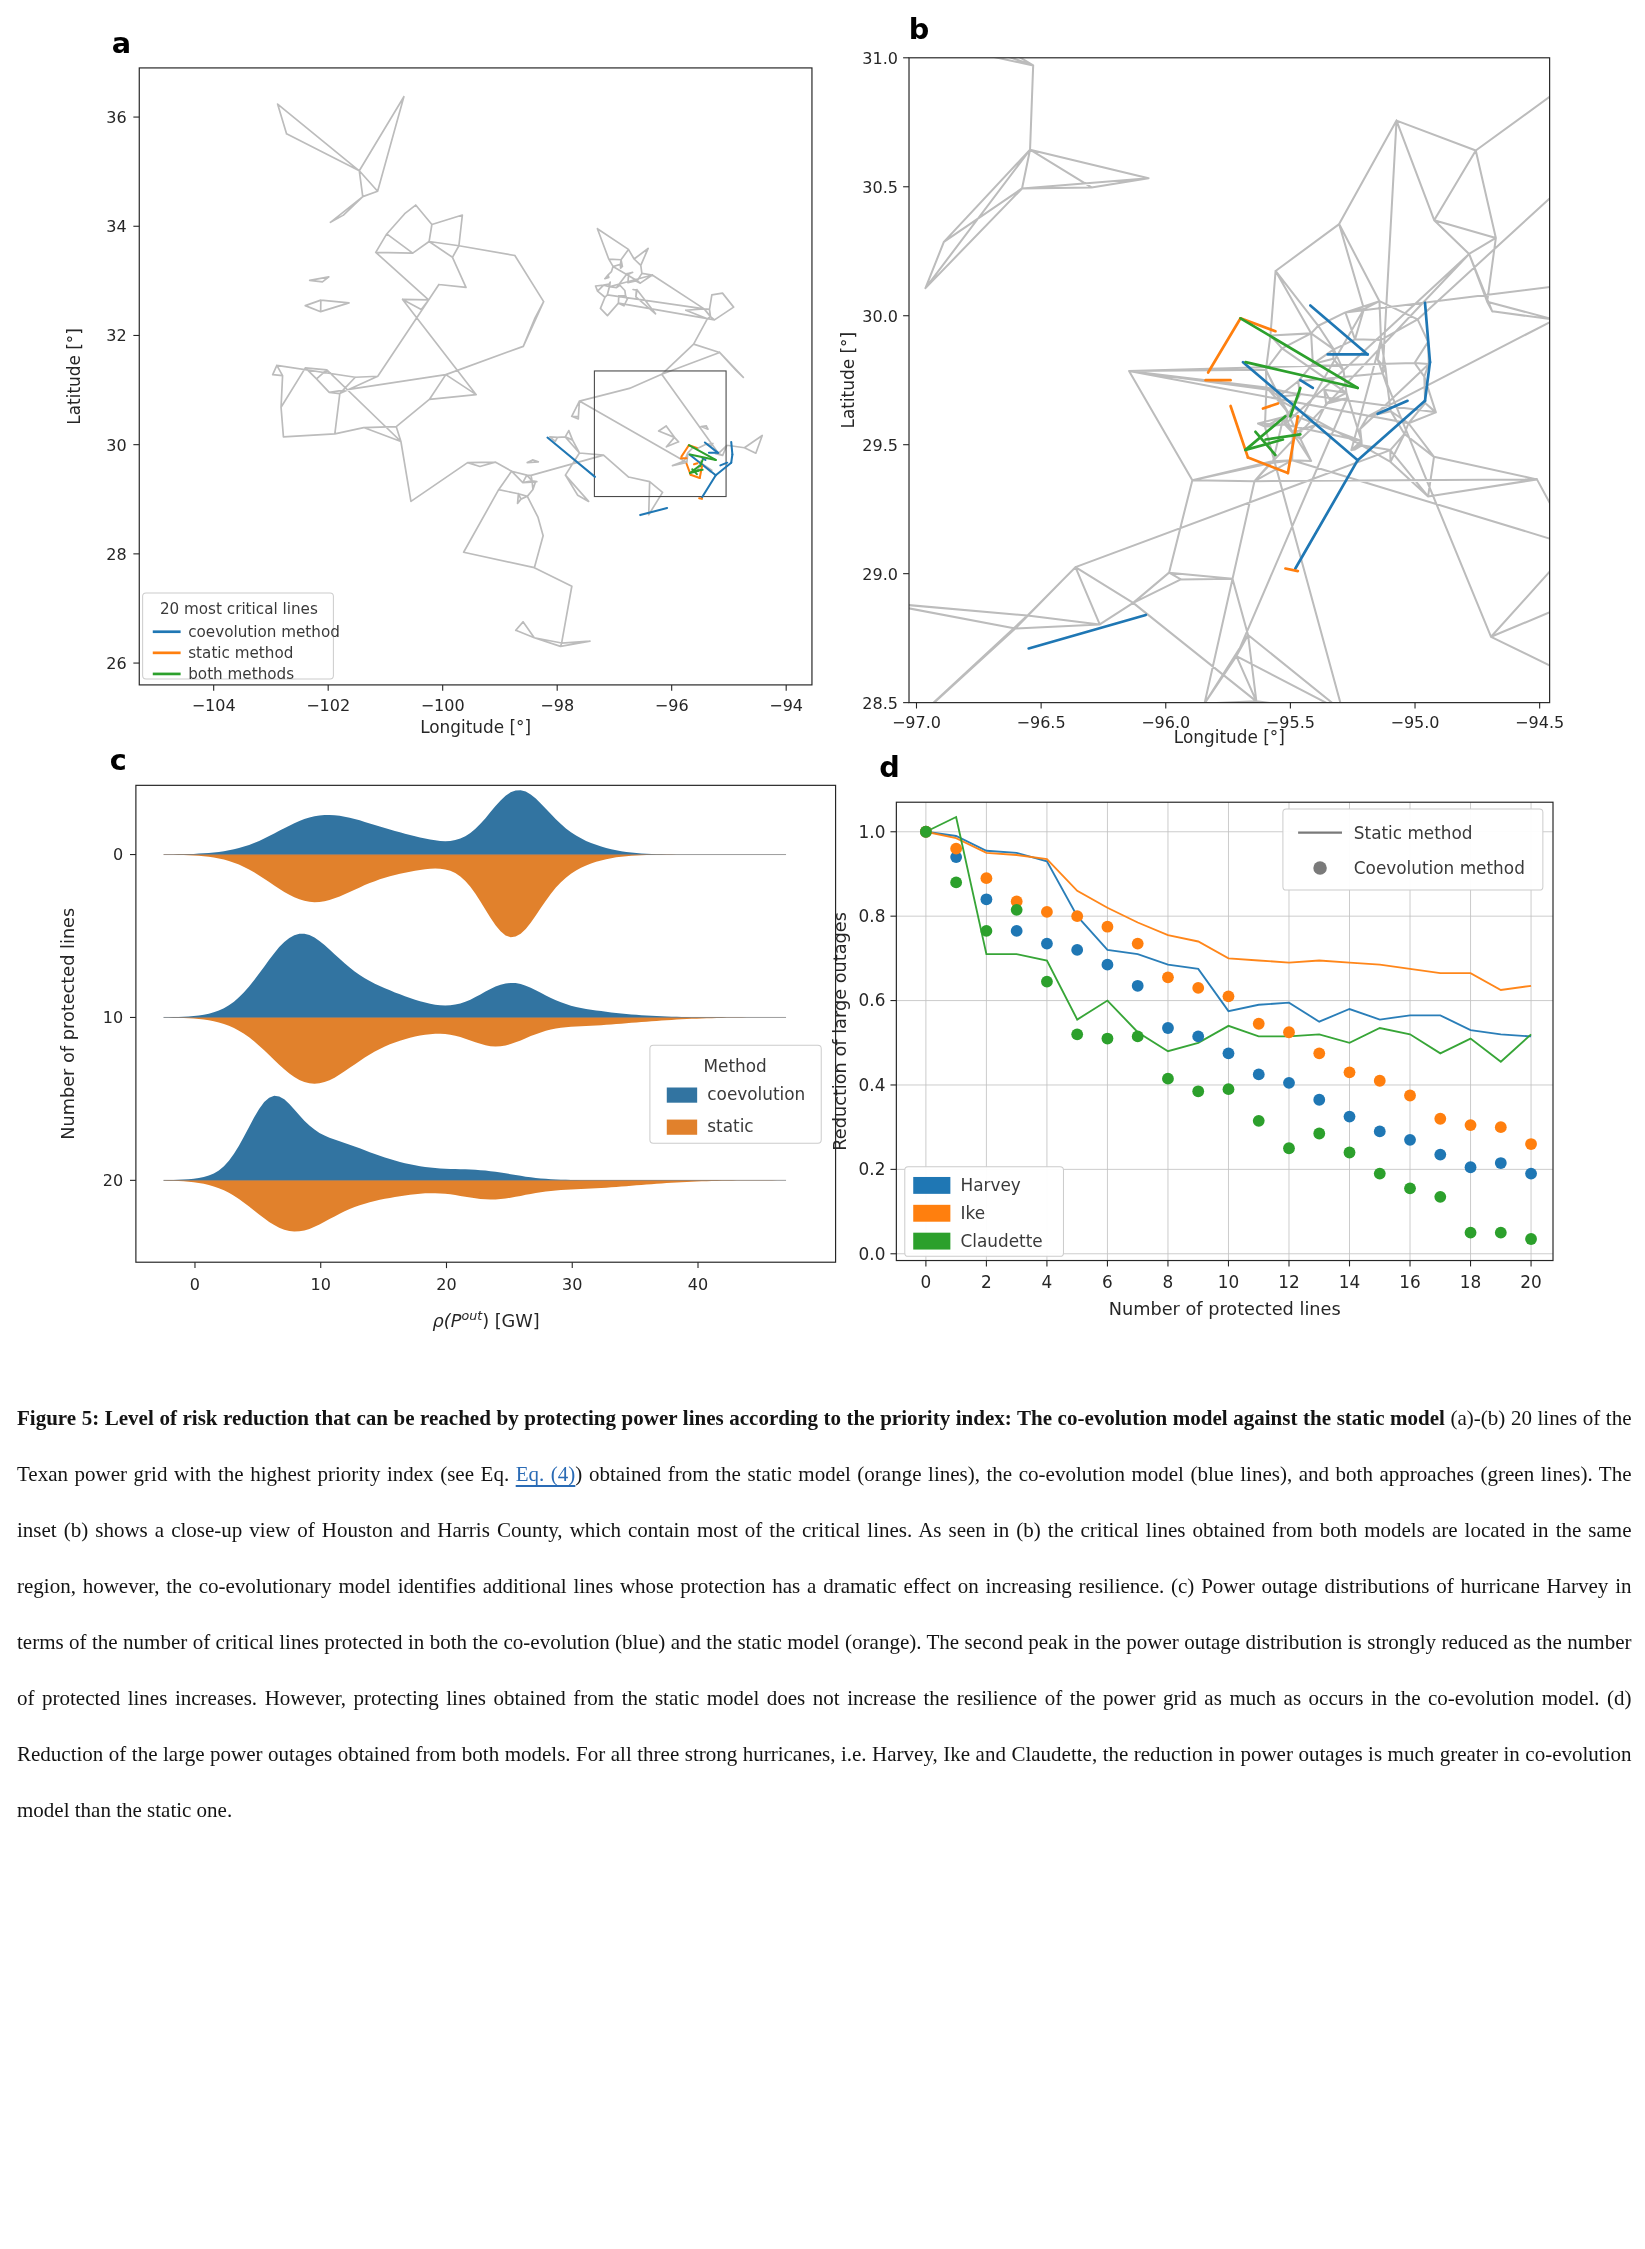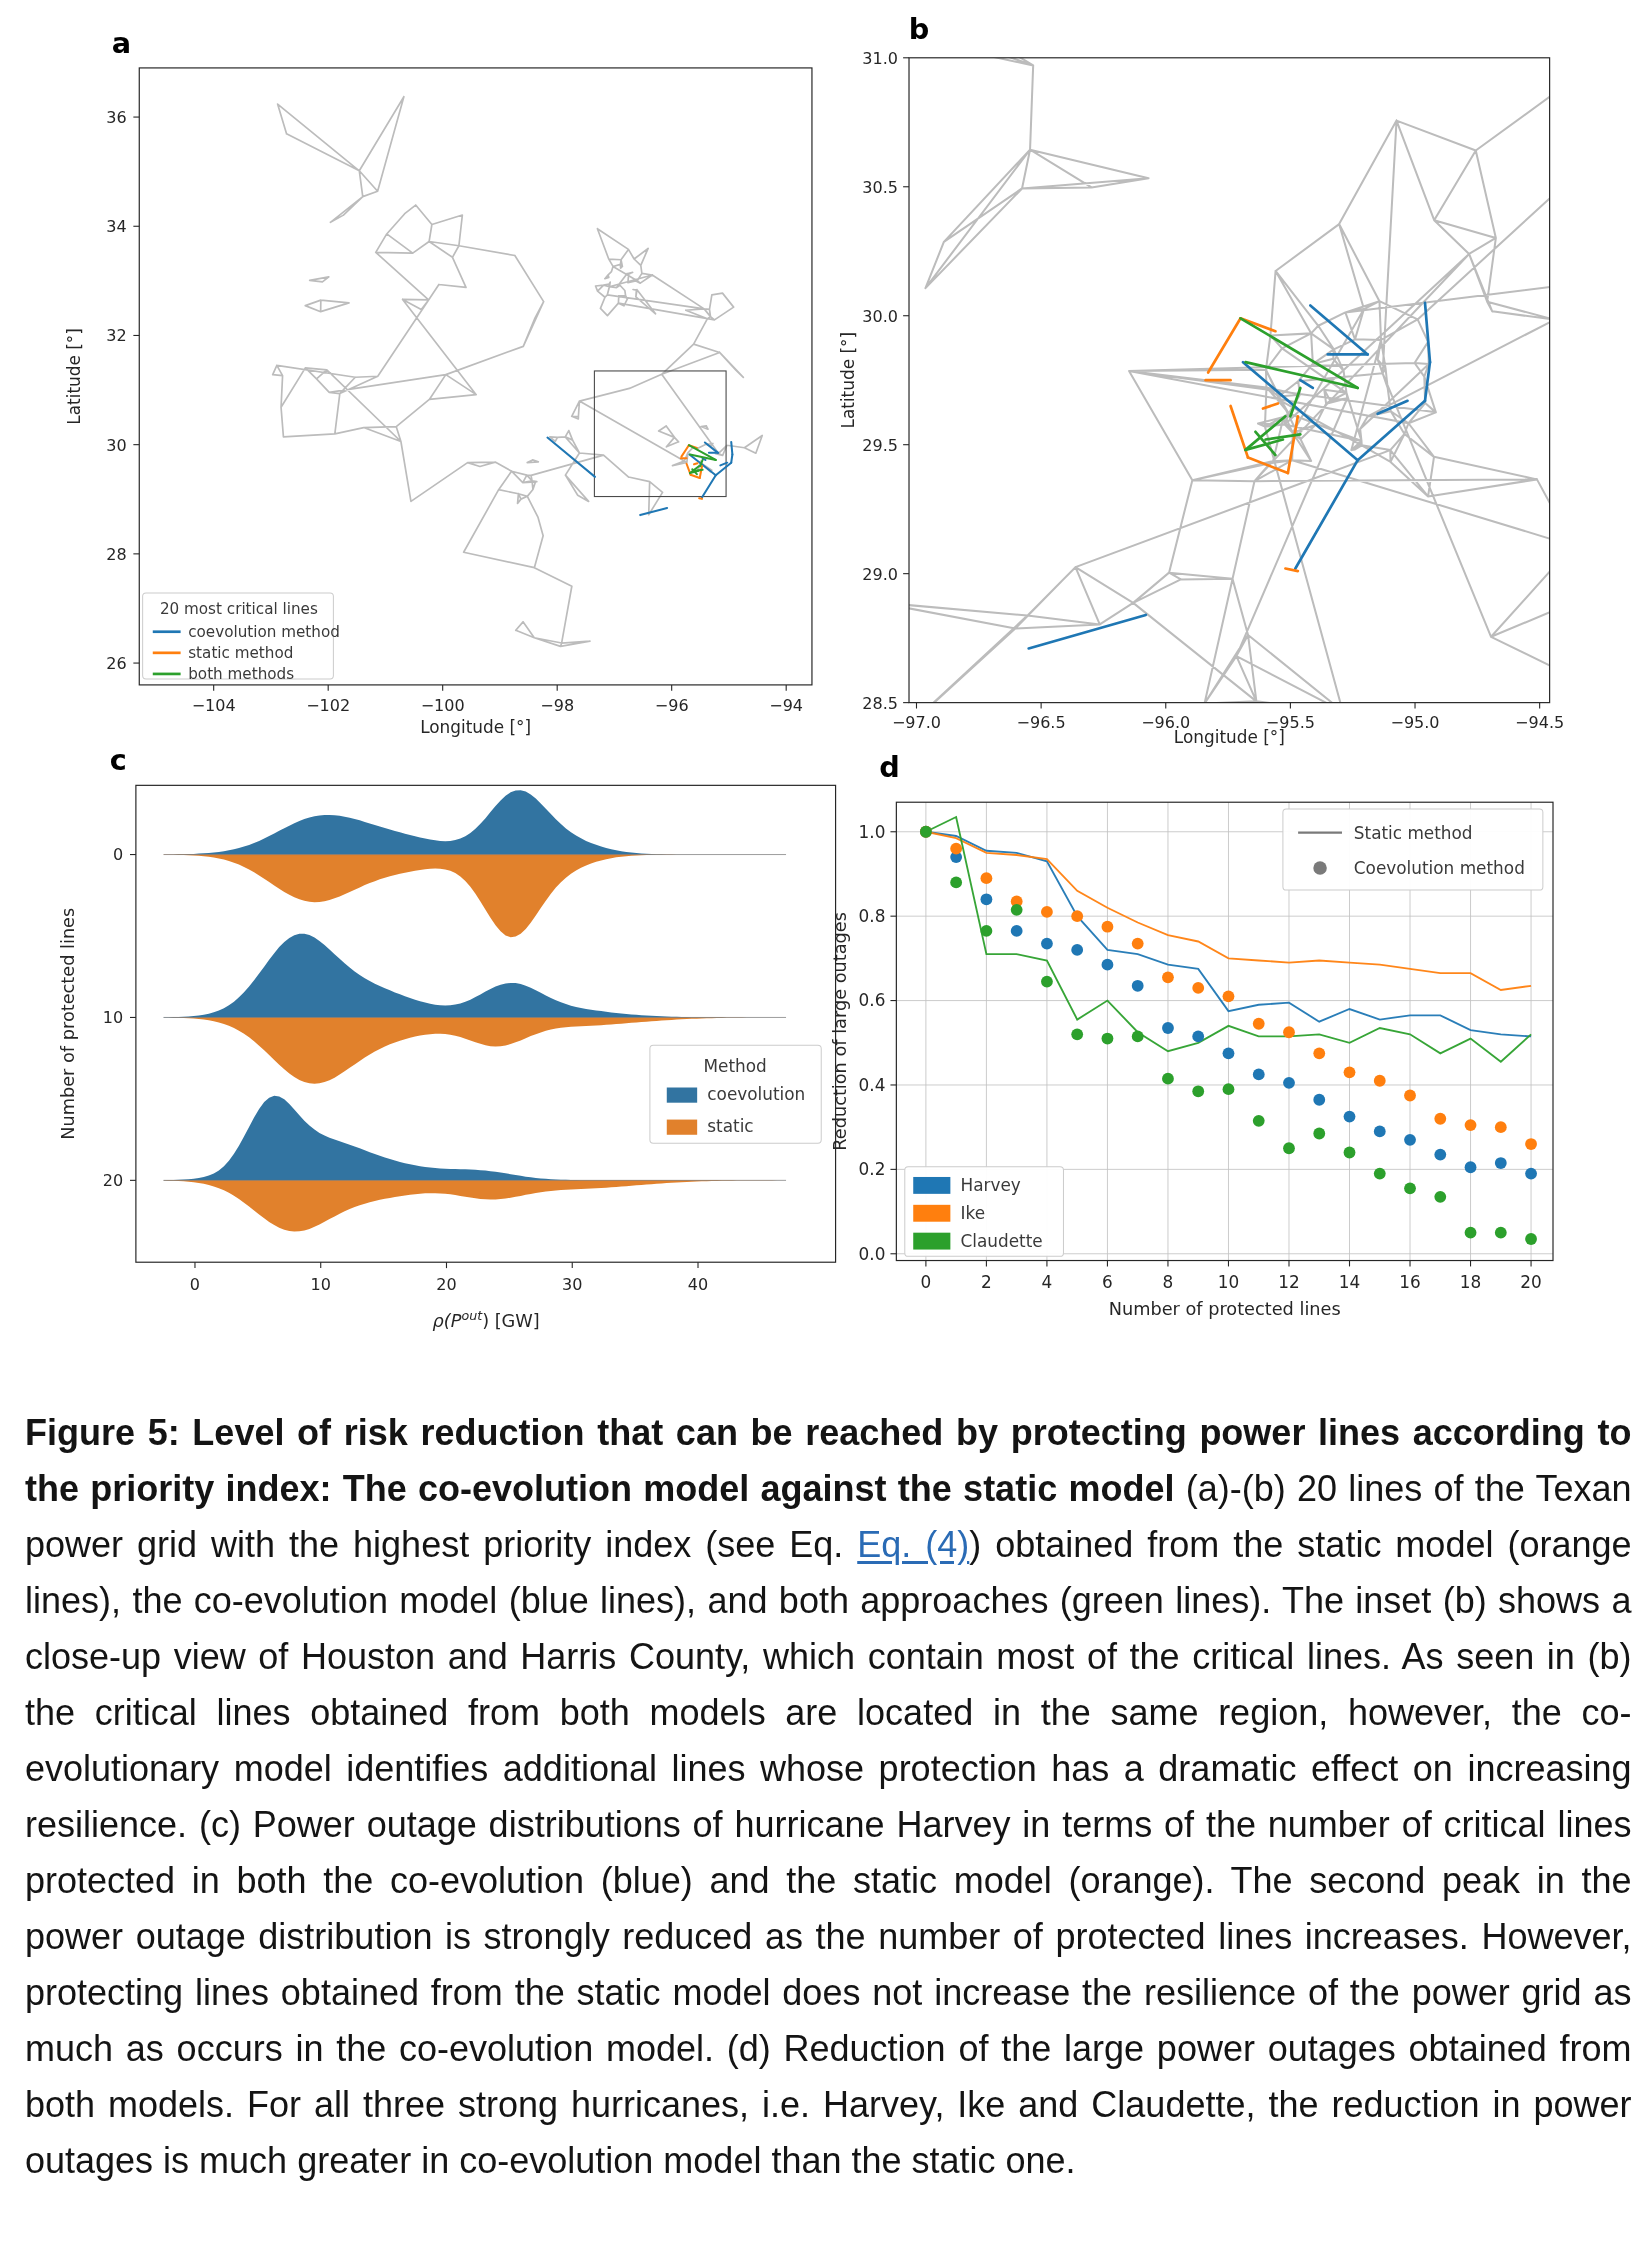--- a/index.html
+++ b/index.html
@@ -1,22 +1,22 @@
 <!DOCTYPE html>
 <html style="font-size:13.5px"><head>
 <meta charset="utf-8">
 <style>
   html,body{margin:0;padding:0;background:#ffffff;}
   body{width:1645px;height:2250px;position:relative;overflow:hidden;
        font-family:"DejaVu Sans",sans-serif;}
   #figure{position:absolute;left:0;top:0;width:1645px;height:1385px;}
   #figure svg{position:absolute;left:0;top:0;}
-  .caption{position:absolute;left:25px;right:13.5px;top:1369px;
-           font-family:Liberation Sans, sans-serif;
-           font-size:36px;line-height:56px;color:#141414;
+  .caption{position:absolute;left:17px;right:13.5px;top:1369px;
+           font-family:Liberation Serif, serif;
+           font-size:21px;line-height:56px;color:#141414;
            text-align:justify;letter-spacing:0px;}
   .caption b{font-weight:700;}
   .eqlink{color:#2a6bb5;text-decoration:underline;text-underline-offset:4.2px;cursor:pointer;}
 </style>
 </head>
 <body>
 
 <div id="figure">
     <svg viewBox="0 0 1949 1640" width="1645" height="1385">
       <defs>

